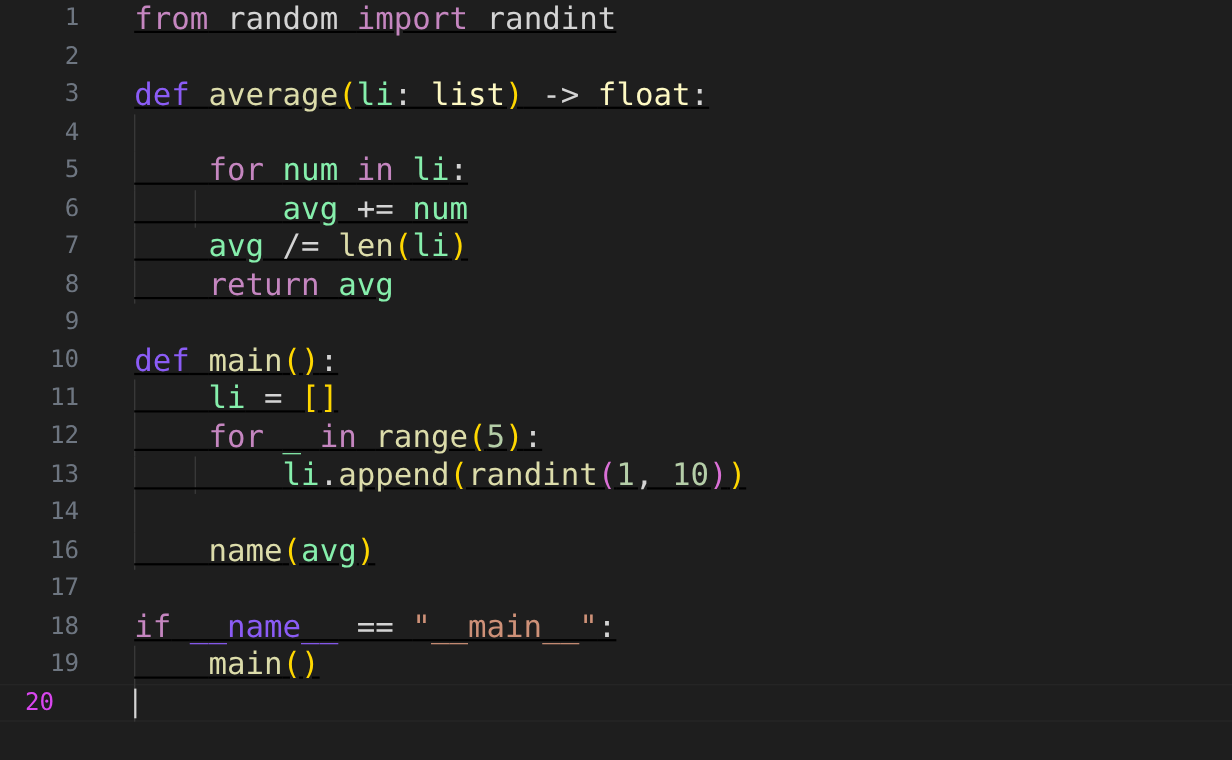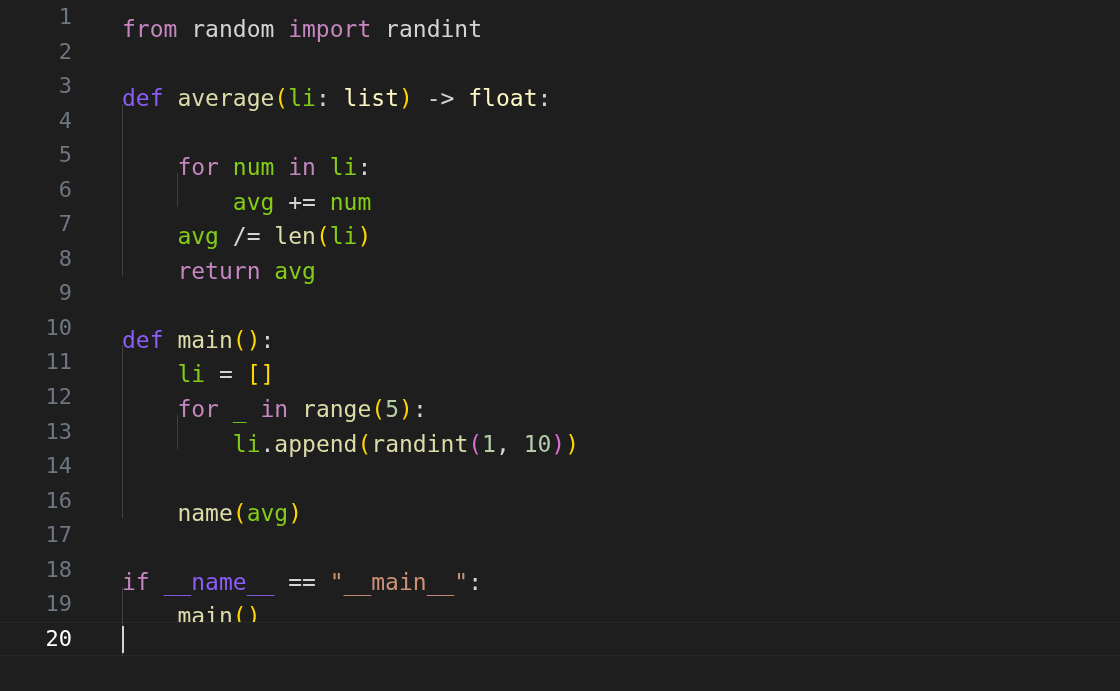--- a/index.html
+++ b/index.html
@@ -36,32 +36,34 @@
     top: 0;
     width: 72px;
     text-align: right;
     color: #6e7681;
     font-size: 22px;
     line-height: 34.55px;
     font-family: "DejaVu Sans Mono", "Liberation Mono", monospace;
     user-select: none;
   }
   .code-line.active .line-number {
-    color: #ffffff;
+    color: #d946ef;
+    text-align: center;
   }
 
   .line-content {
     position: absolute;
     left: 122px;
-    top: 12px;
+    top: 0;
     right: 0;
     height: 34.55px;
     line-height: 34.55px;
     white-space: pre;
-    font-size: 23px;
+    font-size: 28px;
+    text-decoration: underline;
   }
 
   .indent-guide {
     position: absolute;
     top: 0;
     width: 1px;
     height: 34.55px;
     background: #404040;
   }
 
@@ -82,21 +84,21 @@
     top: 4px;
     width: 2px;
     height: 27px;
     background: #d4d4d4;
   }
 
   
   .t-kw        { color: #c586c0; }
   .t-kw2       { color: #8b5cf6; }
   .t-fn        { color: #dcdcaa; }
-  .t-var       { color: #84cc16; }
+  .t-var       { color: #86efac; }
   .t-type      { color: #fef9c3; }
   .t-num       { color: #b5cea8; }
   .t-str       { color: #ce9178; }
   .t-op        { color: #d4d4d4; }
   .t-br0       { color: #ffd700; }
   .t-br1       { color: #da70d6; }
   .t-plain     { color: #d4d4d4; }
 </style>
 </head>
 <body>

